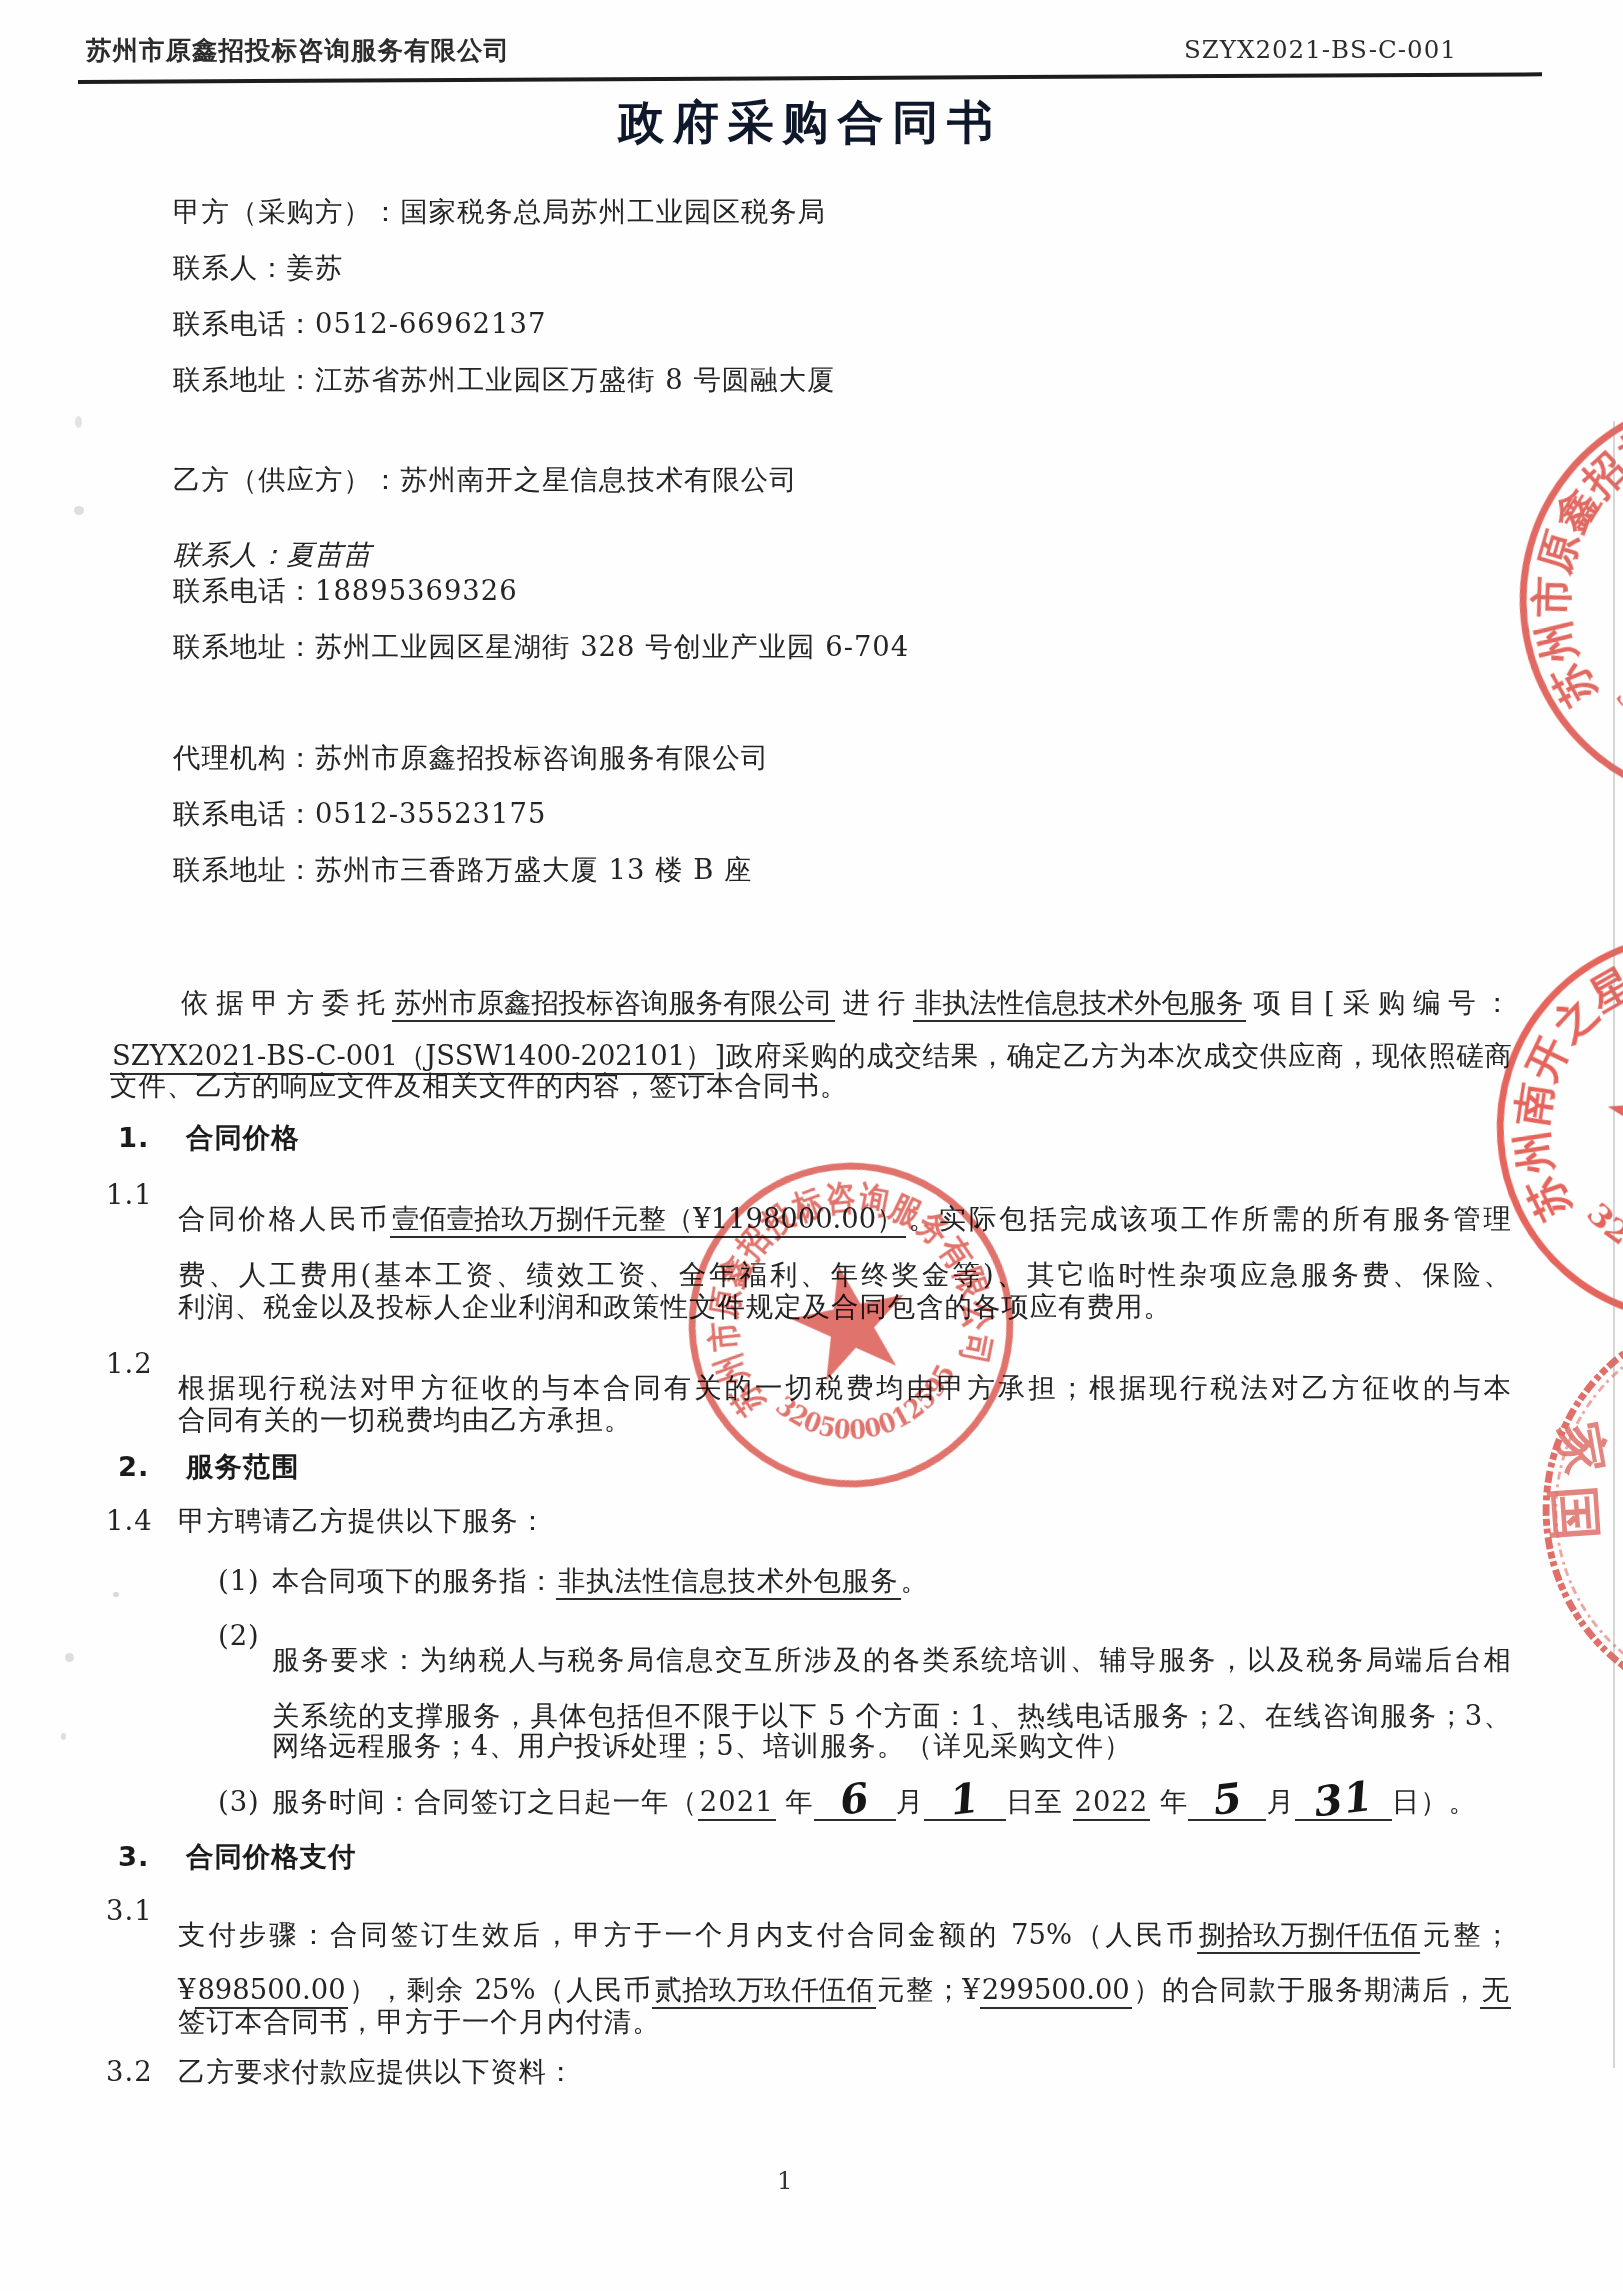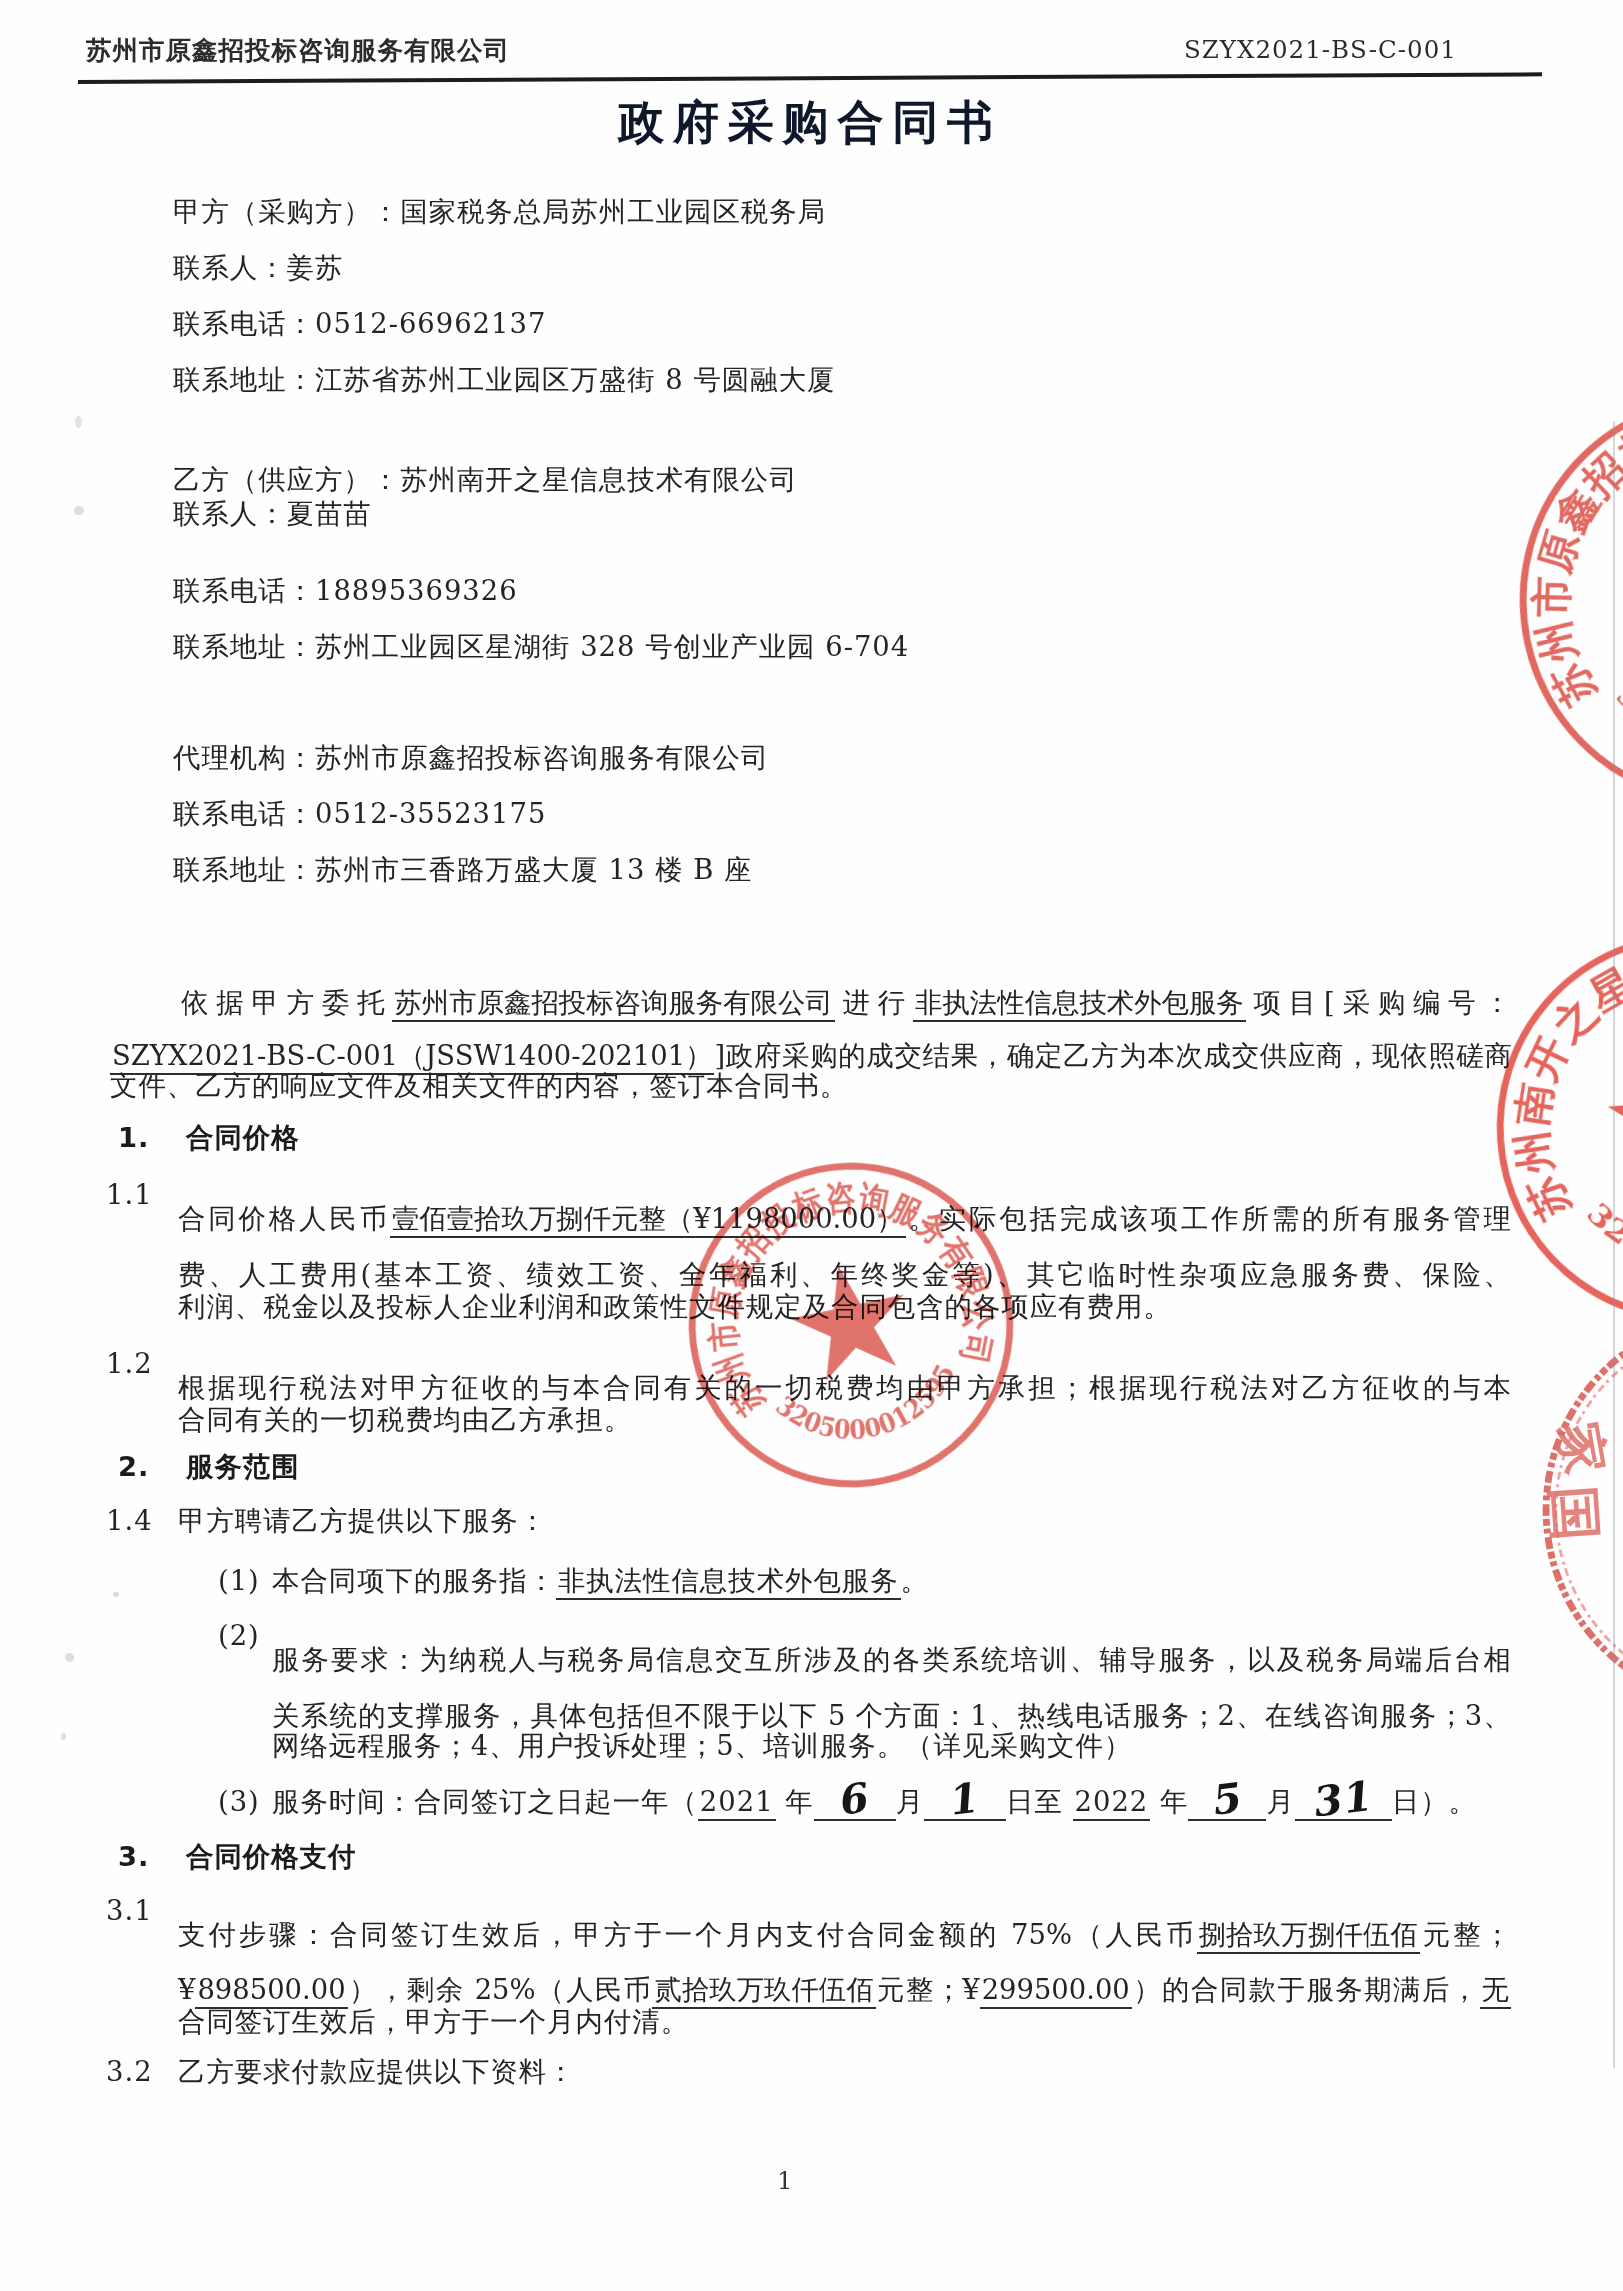--- a/index.html
+++ b/index.html
@@ -38,21 +38,21 @@
   <div class="hdr-left">苏州市原鑫招投标咨询服务有限公司</div>
   <div class="hdr-right">SZYX2021-BS-C-001</div>
   <div class="hdr-rule"></div>
   <div class="title">政府采购合同书</div>
   <div id="lines">
       <div class="line" style="left: 173px; top: 196px;"><span class="">甲方（采购方）：国家税务总局苏州工业园区税务局</span></div>
       <div class="line" style="left: 173px; top: 252px;"><span class="">联系人：姜苏</span></div>
       <div class="line" style="left: 173px; top: 308px;"><span class="">联系电话：0512-66962137</span></div>
       <div class="line" style="left: 173px; top: 364px;"><span class="">联系地址：江苏省苏州工业园区万盛街 8 号圆融大厦</span></div>
       <div class="line" style="left: 173px; top: 464px;"><span class="">乙方（供应方）：苏州南开之星信息技术有限公司</span></div>
-      <div class="line" style="left: 173px; top: 498px;"><span class="">联系人：夏苗苗</span></div>
+      <div class="line" style="left: 173px; top: 539px; font-style: italic;"><span class="">联系人：夏苗苗</span></div>
       <div class="line" style="left: 173px; top: 575px;"><span class="">联系电话：18895369326</span></div>
       <div class="line" style="left: 173px; top: 631px;"><span class="">联系地址：苏州工业园区星湖街 328 号创业产业园 6-704</span></div>
       <div class="line" style="left: 173px; top: 742px; text-align: right;"><span class="">代理机构：苏州市原鑫招投标咨询服务有限公司</span></div>
       <div class="line" style="left: 173px; top: 798px;"><span class="">联系电话：0512-35523175</span></div>
       <div class="line" style="left: 173px; top: 854px;"><span class="">联系地址：苏州市三香路万盛大厦 13 楼 B 座</span></div>
       <div class="line jst" style="left: 181px; top: 963px; width: 1330px;"><span class="">依据甲方委托</span><span class="u"><span class="">苏州市原鑫招投标咨询服务有限公司</span></span><span class="">进行</span><span class="u"><span class="">非执法性信息技术外包服务</span></span><span class="">项目[采购编号：</span></div>
       <div class="line jst" style="left: 110px; top: 1016px; width: 1402px;"><span class="u"><span class="">SZYX2021-BS-C-001（JSSW1400-202101）</span></span><span class="">]政府采购的成交结果，确定乙方为本次成交供应商，现依照磋商</span></div>
       <div class="line" style="left: 110px; top: 1070px;"><span class="">文件、乙方的响应文件及相关文件的内容，签订本合同书。</span></div>
       <div class="line" style="left: 118px; top: 1122px;"><span class="seg-b ">1.</span></div>
       <div class="line" style="left: 186px; top: 1122px;"><span class="seg-b ">合同价格</span></div>
@@ -73,21 +73,21 @@
       <div class="line jst" style="left: 272px; top: 1620px; width: 1239px;"><span class="">服务要求：为纳税人与税务局信息交互所涉及的各类系统培训、辅导服务，以及税务局端后台相</span></div>
       <div class="line jst" style="left: 272px; top: 1676px; width: 1239px;"><span class="">关系统的支撑服务，具体包括但不限于以下 5 个方面：1、热线电话服务；2、在线咨询服务；3、</span></div>
       <div class="line" style="left: 272px; top: 1730px;"><span class="">网络远程服务；4、用户投诉处理；5、培训服务。（详见采购文件）</span></div>
       <div class="line" style="left: 218px; top: 1786px;"><span class="">(3)</span></div>
       <div class="line" style="left: 272px; top: 1786px;"><span class="">服务时间：合同签订之日起一年（</span><span class="u"><span class="">2021</span></span><span class=""> 年</span><span class="u uw" style="min-width: 78px;"><span class="hw">6</span></span><span class="">月</span><span class="u uw" style="min-width: 78px;"><span class="hw">1</span></span><span class="">日至 </span><span class="u"><span class="">2022</span></span><span class=""> 年</span><span class="u uw" style="min-width: 74px;"><span class="hw">5</span></span><span class="">月</span><span class="u uw" style="min-width: 93px;"><span class="hw">31</span></span><span class="">日）。</span></div>
       <div class="line" style="left: 118px; top: 1841px;"><span class="seg-b ">3.</span></div>
       <div class="line" style="left: 186px; top: 1841px;"><span class="seg-b ">合同价格支付</span></div>
       <div class="line" style="left: 106px; top: 1895px;"><span class="">3.1</span></div>
       <div class="line jst" style="left: 178px; top: 1895px; width: 1333px;"><span class="">支付步骤：合同签订生效后，甲方于一个月内支付合同金额的 75%（人民币</span><span class="u"><span class="">捌拾玖万捌仟伍佰</span></span><span class="">元整；</span></div>
       <div class="line jst" style="left: 178px; top: 1950px; width: 1333px;"><span class="">¥</span><span class="u"><span class="">898500.00</span></span><span class="">），剩余 25%（人民币</span><span class="u"><span class="">贰拾玖万玖仟伍佰</span></span><span class="">元整；¥</span><span class="u"><span class="">299500.00</span></span><span class="">）的合同款于服务期满后，</span><span class="u"><span class="">无</span></span></div>
-      <div class="line" style="left: 178px; top: 2006px;"><span class="">合同签订生效后，甲方于一个月内付清。</span></div>
+      <div class="line" style="left: 178px; top: 2006px;"><span class="">签订本合同书，甲方于一个月内付清。</span></div>
       <div class="line" style="left: 106px; top: 2056px;"><span class="">3.2</span></div>
       <div class="line" style="left: 178px; top: 2056px;"><span class="">乙方要求付款应提供以下资料：</span></div>
     </div>
   <div id="stamps">
       <div class="stamp" style="left: 649px; top: 1123px; width: 404px; height: 404px; opacity: 0.78; transform: rotate(-12deg);"><svg width="404" height="404" viewBox="0 0 412 412">
           <defs>
             <path id="rp0" d="M 109.3 273.7 A 118 118 0 1 1 302.7 273.7" fill="none"></path>
             <path id="cp0" d="M 105.5 264.0 A 116 116 0 0 0 306.5 264.0" fill="none"></path>
           </defs>
           <circle cx="206" cy="206" r="162" fill="none" stroke="#d94c43" stroke-width="7"></circle>

